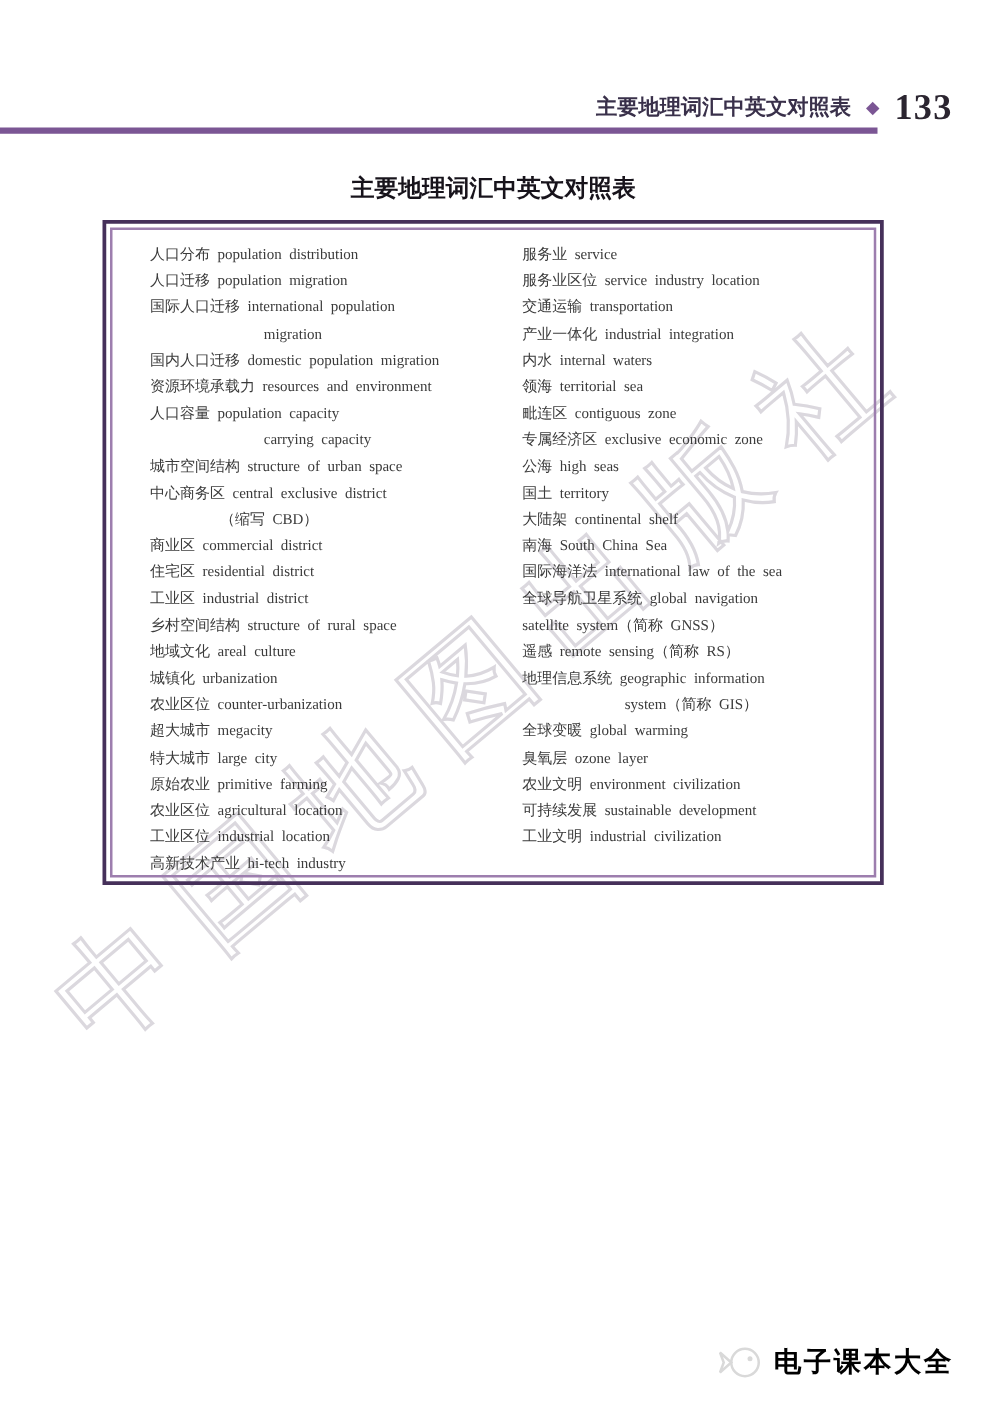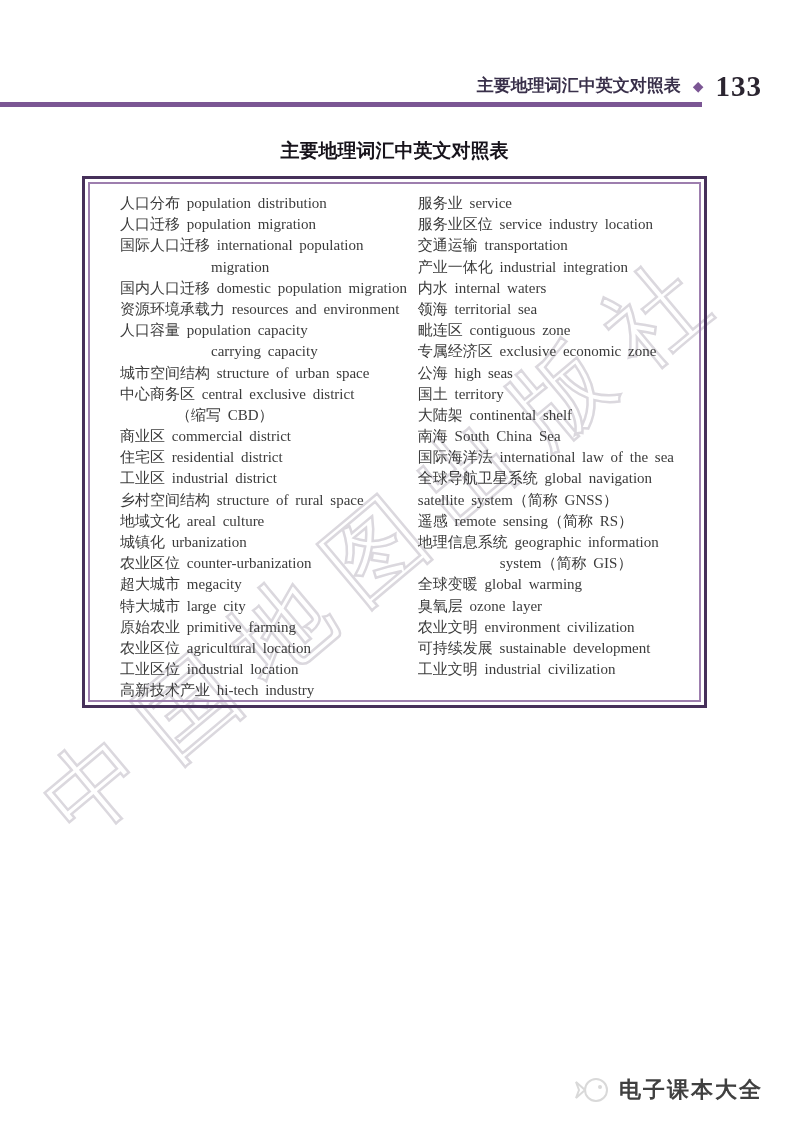--- a/index.html
+++ b/index.html
@@ -89,21 +89,21 @@
   }
   .glossary-box-inner{
     box-sizing:border-box;
     width:100%;height:100%;
     border:2px solid #9d7eae;
     padding:9px 6px 6px 30px;
     display:flex;
     align-items:flex-start;
   }
   .g-col{
-    font-size:15px;
+    font-size:12px;
     color:#3b3b3b;
     line-height:21.2px;
     word-spacing:3px;
     white-space:nowrap;
   }
   .g-col-left{width:303px;}
   .g-col-right{width:280px;}
   .g-line{height:21.2px;box-sizing:border-box;}
   
   .footer-wm{
@@ -112,21 +112,21 @@
     display:flex;
     align-items:center;
     z-index:2;
   }
   .footer-wm-icon{margin-right:8px;display:block;}
   .footer-wm-text{
     font-family:"Liberation Sans","DejaVu Sans",sans-serif;
     font-weight:bold;
     font-size:22px;
     letter-spacing:2px;
-    color:#404040;
+    color:#000000;
   }
 </style>
 </head>
 <body>
 
 <div class="page">
 
   <div class="wm-diagonal">中国地图出版社</div>
 
   <div class="header-row">

